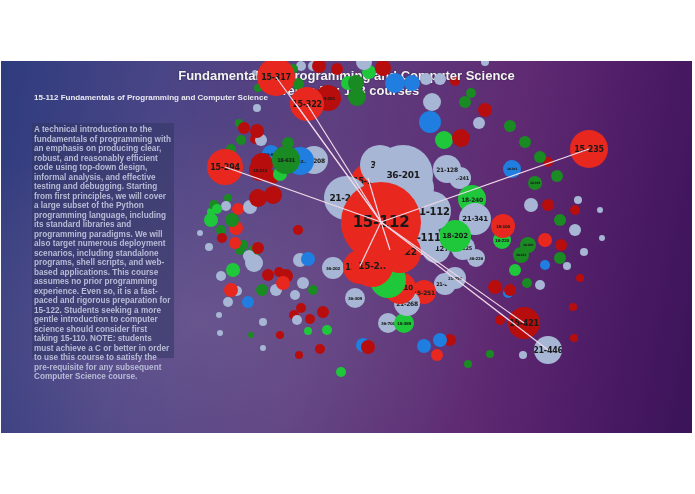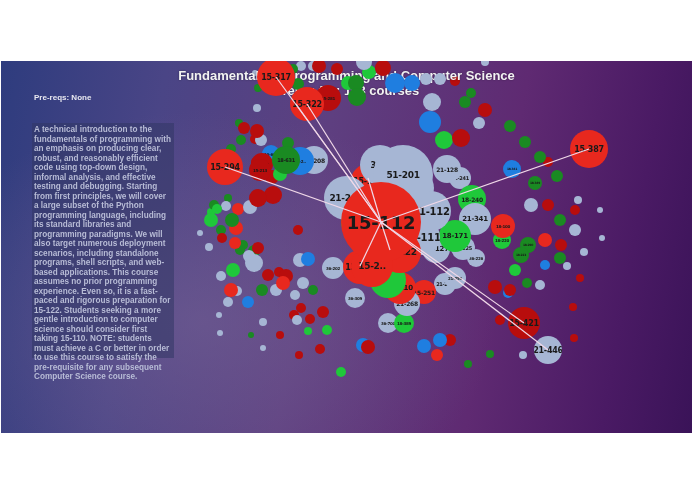--- a/index.html
+++ b/index.html
@@ -261,21 +261,21 @@
         <span style="font-size: 5px;">18-631</span>
       </div>
       <div class="bubble" style="left: 340px; top: 145px; width: 32px; height: 32px; background: rgb(31, 200, 58); z-index: 16;"></div>
       <div class="bubble" style="left: 383px; top: 211px; width: 32px; height: 32px; background: rgb(232, 40, 30); z-index: 16;">
         <span style="font-size: 7px;">15-210</span>
       </div>
       <div class="bubble" style="left: 458px; top: 142px; width: 32px; height: 32px; background: rgb(166, 182, 212); z-index: 16;">
         <span style="font-size: 7px;">21-341</span>
       </div>
       <div class="bubble" style="left: 438px; top: 159px; width: 32px; height: 32px; background: rgb(31, 200, 58); z-index: 16;">
-        <span style="font-size: 7px;">18-171</span>
+        <span style="font-size: 7px;">18-202</span>
       </div>
       <div class="bubble" style="left: 507px; top: 246px; width: 32px; height: 32px; background: rgb(184, 13, 13); z-index: 16;">
         <span style="font-size: 8px;">15-421</span>
       </div>
       <div class="bubble" style="left: 350px; top: 103px; width: 34px; height: 34px; background: rgb(232, 40, 30); z-index: 17;">
         <span style="font-size: 8px;">15-121</span>
       </div>
       <div class="bubble" style="left: 342px; top: 189px; width: 34px; height: 34px; background: rgb(232, 40, 30); z-index: 17;">
         <span style="font-size: 8px;">15-150</span>
       </div>
@@ -292,45 +292,45 @@
         <span style="font-size: 10px;">21-111</span>
       </div>
       <div class="bubble" style="left: 369px; top: 201px; width: 36px; height: 36px; background: rgb(31, 200, 58); z-index: 18;"></div>
       <div class="bubble" style="left: 206px; top: 88px; width: 36px; height: 36px; background: rgb(232, 40, 30); z-index: 18;">
         <span style="font-size: 8px;">15-294</span>
       </div>
       <div class="bubble" style="left: 256px; top: -3px; width: 38px; height: 38px; background: rgb(232, 40, 30); z-index: 19;">
         <span style="font-size: 8px;">15-317</span>
       </div>
       <div class="bubble" style="left: 569px; top: 69px; width: 38px; height: 38px; background: rgb(232, 40, 30); z-index: 19;">
-        <span style="font-size: 8px;">15-387</span>
+        <span style="font-size: 8px;">15-235</span>
       </div>
       <div class="bubble" style="left: 359px; top: 84px; width: 40px; height: 40px; background: rgb(166, 182, 212); z-index: 20;">
         <span style="font-size: 8px;">36-2</span>
       </div>
       <div class="bubble" style="left: 410px; top: 130px; width: 40px; height: 40px; background: rgb(166, 182, 212); z-index: 20;">
         <span style="font-size: 10px;">21-112</span>
       </div>
       <div class="bubble" style="left: 378px; top: 170px; width: 42px; height: 42px; background: rgb(232, 40, 30); z-index: 21;">
         <span style="font-size: 9px;">15-122</span>
       </div>
       <div class="bubble" style="left: 350px; top: 184px; width: 42px; height: 42px; background: rgb(232, 40, 30); z-index: 21;">
         <span style="font-size: 9px;">15-2..</span>
       </div>
       <div class="bubble" style="left: 323px; top: 115px; width: 44px; height: 44px; background: rgb(166, 182, 212); z-index: 22;">
         <span style="font-size: 9px;">21-242</span>
       </div>
       <div class="bubble" style="left: 372px; top: 84px; width: 60px; height: 60px; background: rgb(166, 182, 212); z-index: 30;">
-        <span style="font-size: 9px;">51-201</span>
+        <span style="font-size: 9px;">36-201</span>
       </div>
       <div class="bubble" style="left: 340px; top: 121px; width: 80px; height: 80px; background: rgb(232, 40, 30); z-index: 40;">
-        <span style="font-size: 18px;">15-112</span>
+        <span style="font-size: 15px;">15-112</span>
       </div>
     </div>
 
   <div id="title">Fundamentals of Programming and Computer Science</div>
   <div id="subtitle">Prereq for: 103 courses</div>
 
   <div id="info">
-    <div>Pre-reqs: None</div>
+    <div>15-112 Fundamentals of Programming and Computer Science</div>
   </div>
   <div id="desc">A technical introduction to the fundamentals of programming with an emphasis on producing clear, robust, and reasonably efficient code using top-down design, informal analysis, and effective testing and debugging. Starting from first principles, we will cover a large subset of the Python programming language, including its standard libraries and programming paradigms. We will also target numerous deployment scenarios, including standalone programs, shell scripts, and web-based applications. This course assumes no prior programming experience. Even so, it is a fast-paced and rigorous preparation for 15-122. Students seeking a more gentle introduction to computer science should consider first taking 15-110. NOTE: students must achieve a C or better in order to use this course to satisfy the pre-requisite for any subsequent Computer Science course.</div>
 </div>
 
 </body></html>

